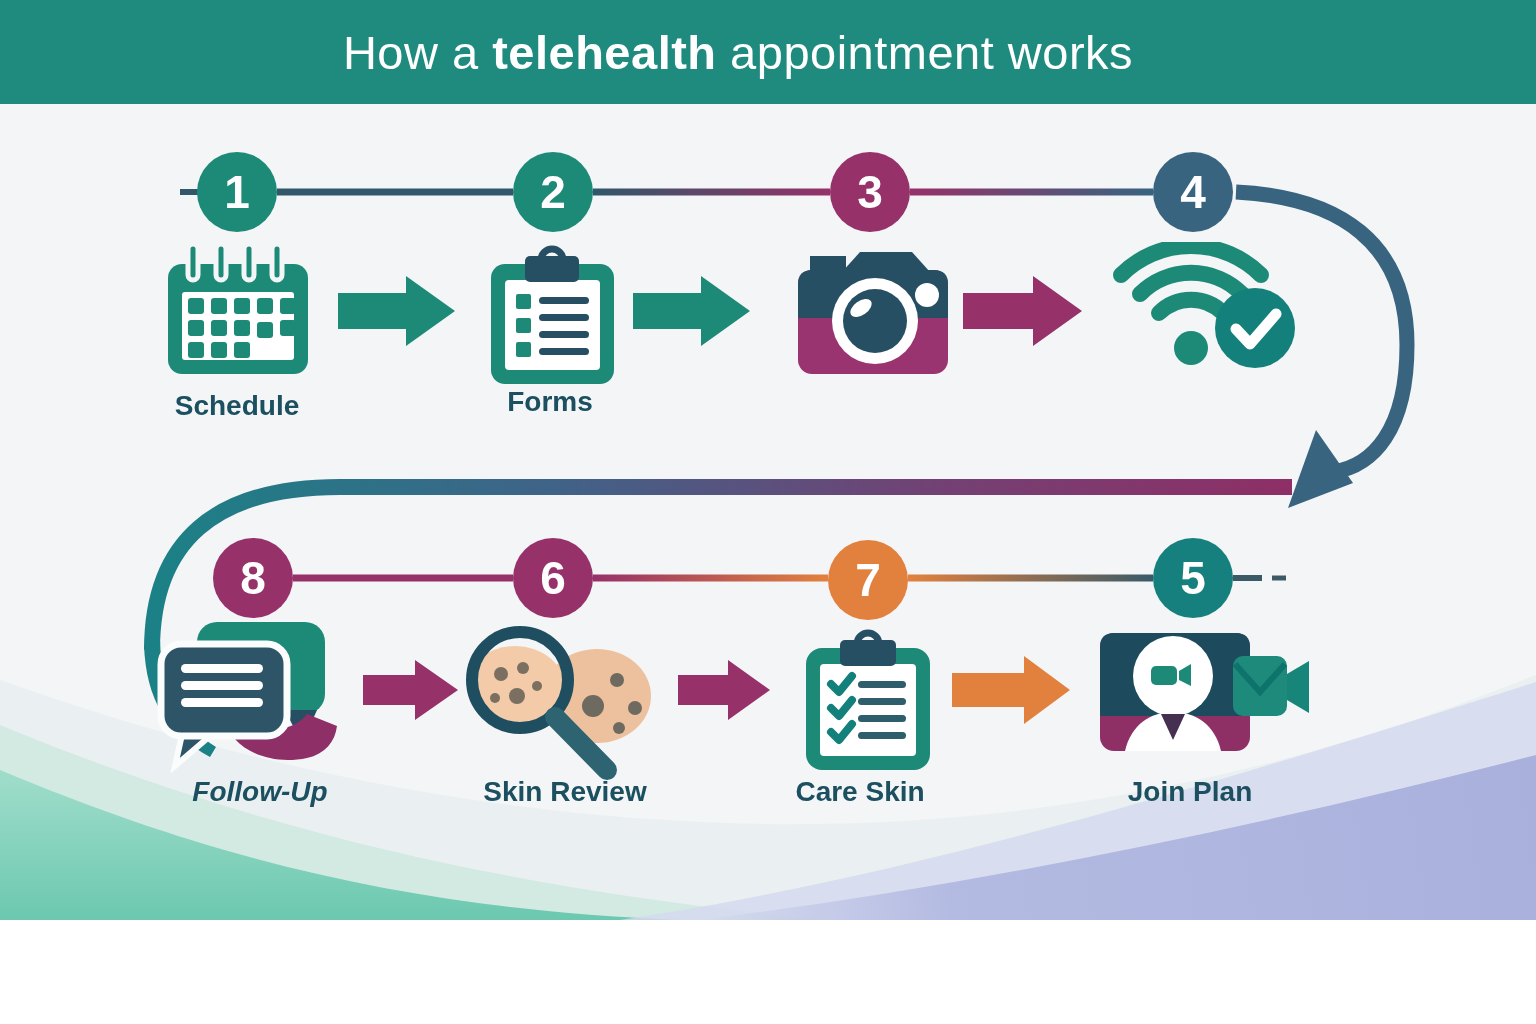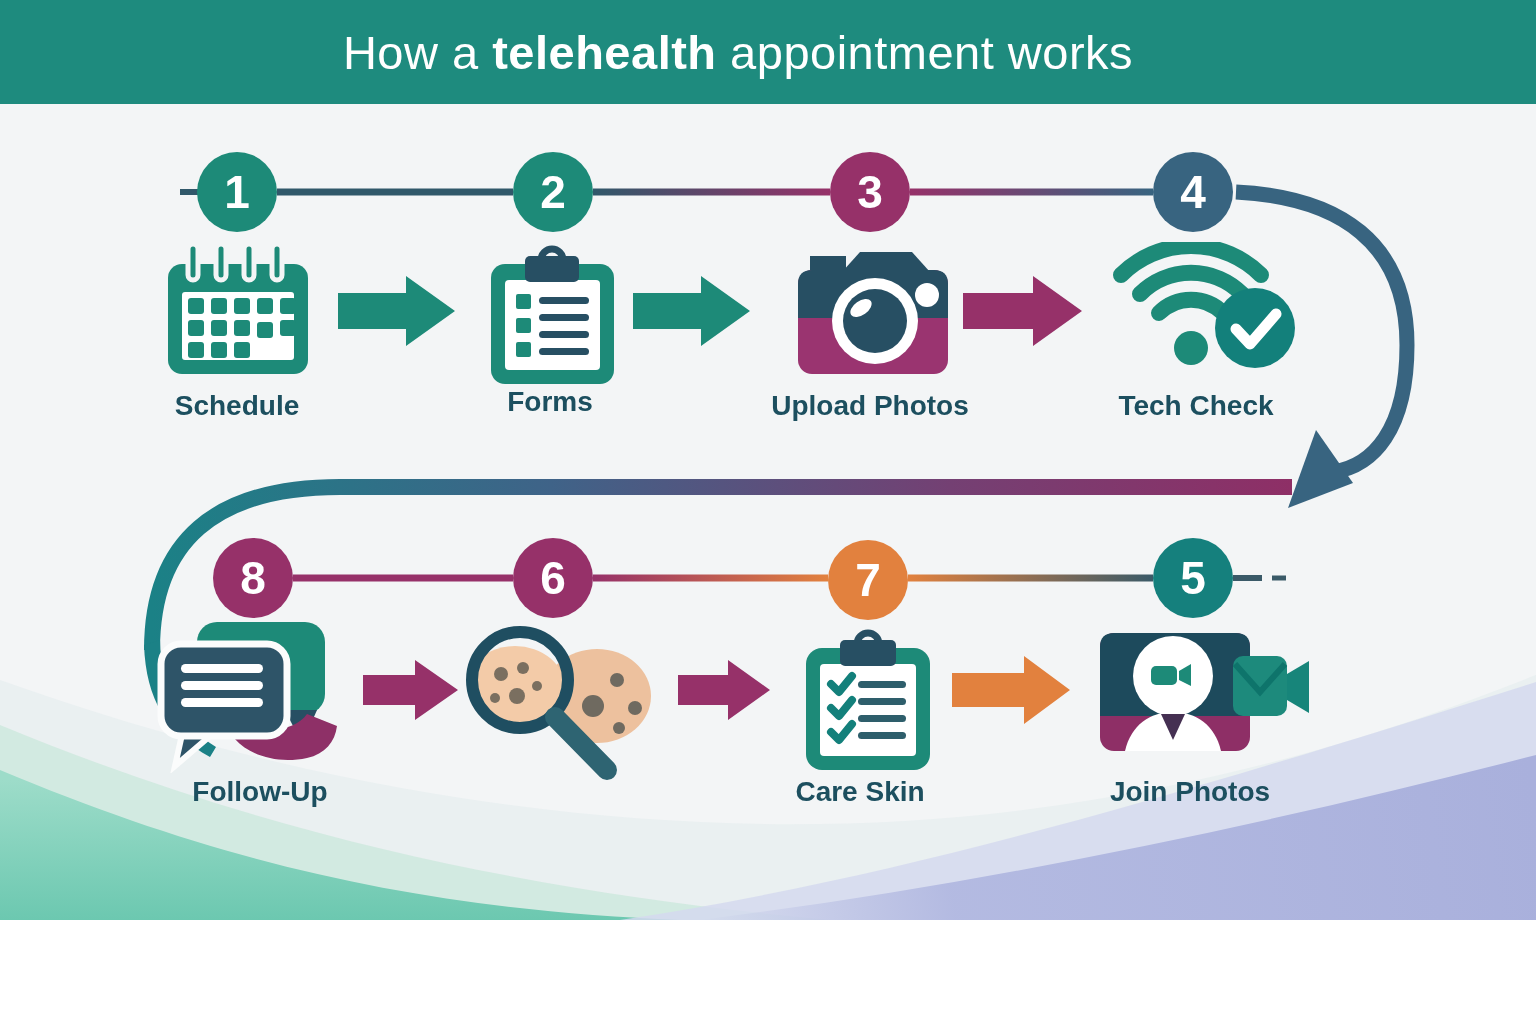--- a/index.html
+++ b/index.html
@@ -139,25 +139,24 @@
     </div>
   <div class="circle c-orange" style="left:828px;top:540px;">
       <span>7</span>
     </div>
   <div class="circle c-teal2" style="left:1153px;top:538px;">
       <span>5</span>
     </div>
 
   <div class="step-label" style="left:237px;top:390px;">Schedule</div>
   <div class="step-label" style="left:550px;top:386px;">Forms</div>
-  <div class="step-label" style="left:870px;top:390px;">Upload Photos</div>
-  <div class="step-label" style="left:1196px;top:390px;">Tech Check</div>
-  <div class="step-label" style="left:260px;top:776px;">Follow-Up</div>
+  <div class="step-label" style="left:260px;top:776px;font-style:italic;">Follow-Up</div>
+  <div class="step-label" style="left:565px;top:776px;">Skin Review</div>
   <div class="step-label" style="left:860px;top:776px;">Care Skin</div>
-  <div class="step-label" style="left:1190px;top:776px;">Join Photos</div>
+  <div class="step-label" style="left:1190px;top:776px;">Join Plan</div>
 
   <svg class="icon-svg" style="left:163px;top:240px;" width="150" height="140" viewBox="0 0 150 140">
     <rect x="5" y="24" width="140" height="110" rx="14" fill="#1d8a78"></rect>
     <rect x="25" y="4" width="10" height="36" ry="5" fill="#1d8a78" stroke="#f3f5f6" stroke-width="5"></rect>
     <rect x="53" y="4" width="10" height="36" ry="5" fill="#1d8a78" stroke="#f3f5f6" stroke-width="5"></rect>
     <rect x="81" y="4" width="10" height="36" ry="5" fill="#1d8a78" stroke="#f3f5f6" stroke-width="5"></rect>
     <rect x="109" y="4" width="10" height="36" ry="5" fill="#1d8a78" stroke="#f3f5f6" stroke-width="5"></rect>
     <rect x="19" y="52" width="112" height="68" rx="3" fill="#ffffff"></rect>
     <rect x="25" y="58" width="16" height="16" rx="3" fill="#1d8a78"></rect>
       <rect x="48" y="58" width="16" height="16" rx="3" fill="#1d8a78"></rect>

